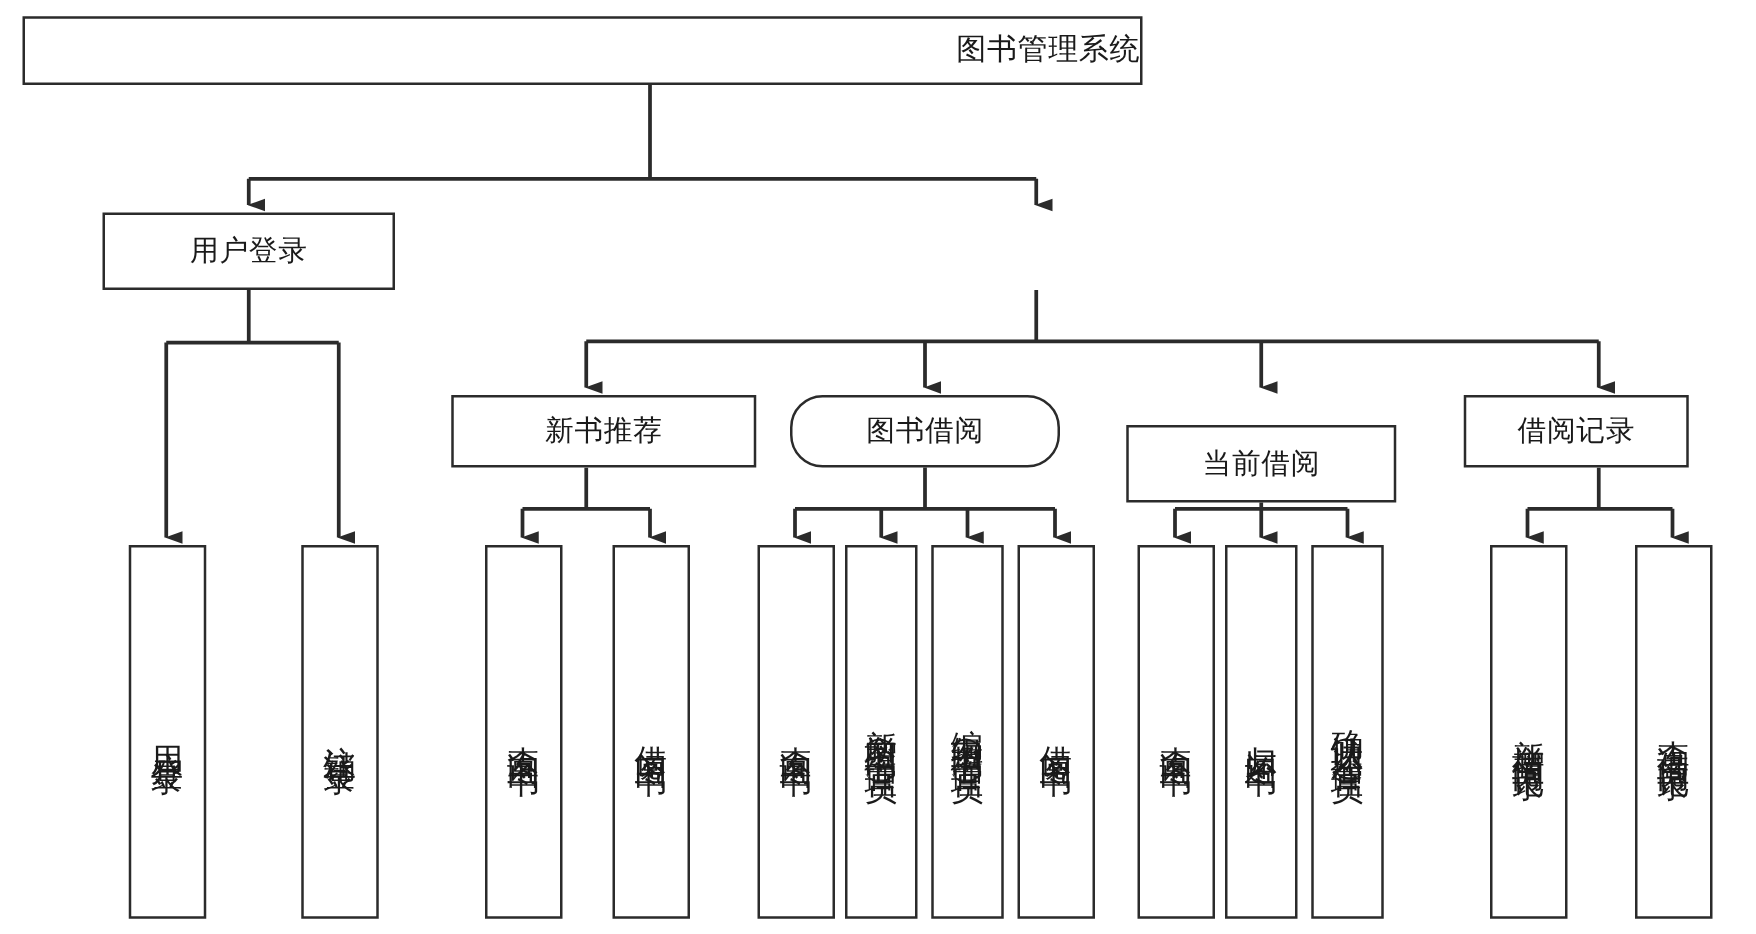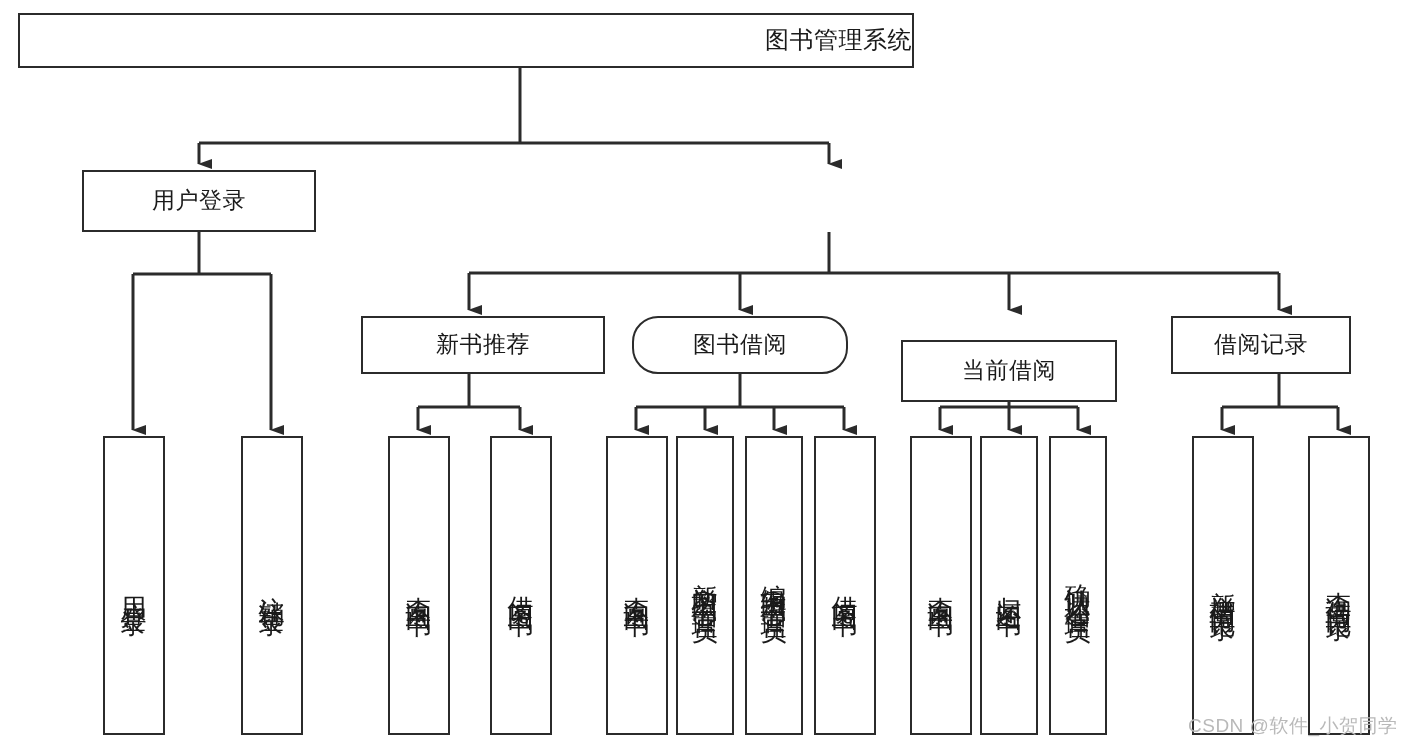--- a/index.html
+++ b/index.html
@@ -192,15 +192,14 @@
     <span class="label">确认归还（管理员）</span>
   </div>
 
   <div class="node vert" style="left:1192px; top:436px; width:62px; height:299px;">
     <span class="label">新增借阅记录</span>
   </div>
   <div class="node vert" style="left:1308px; top:436px; width:62px; height:299px;">
     <span class="label">查询借阅记录</span>
   </div>
 
-  <div class="watermark">CSDN @软件_小贺同学</div>
 
 </div>
 
 </body></html>

